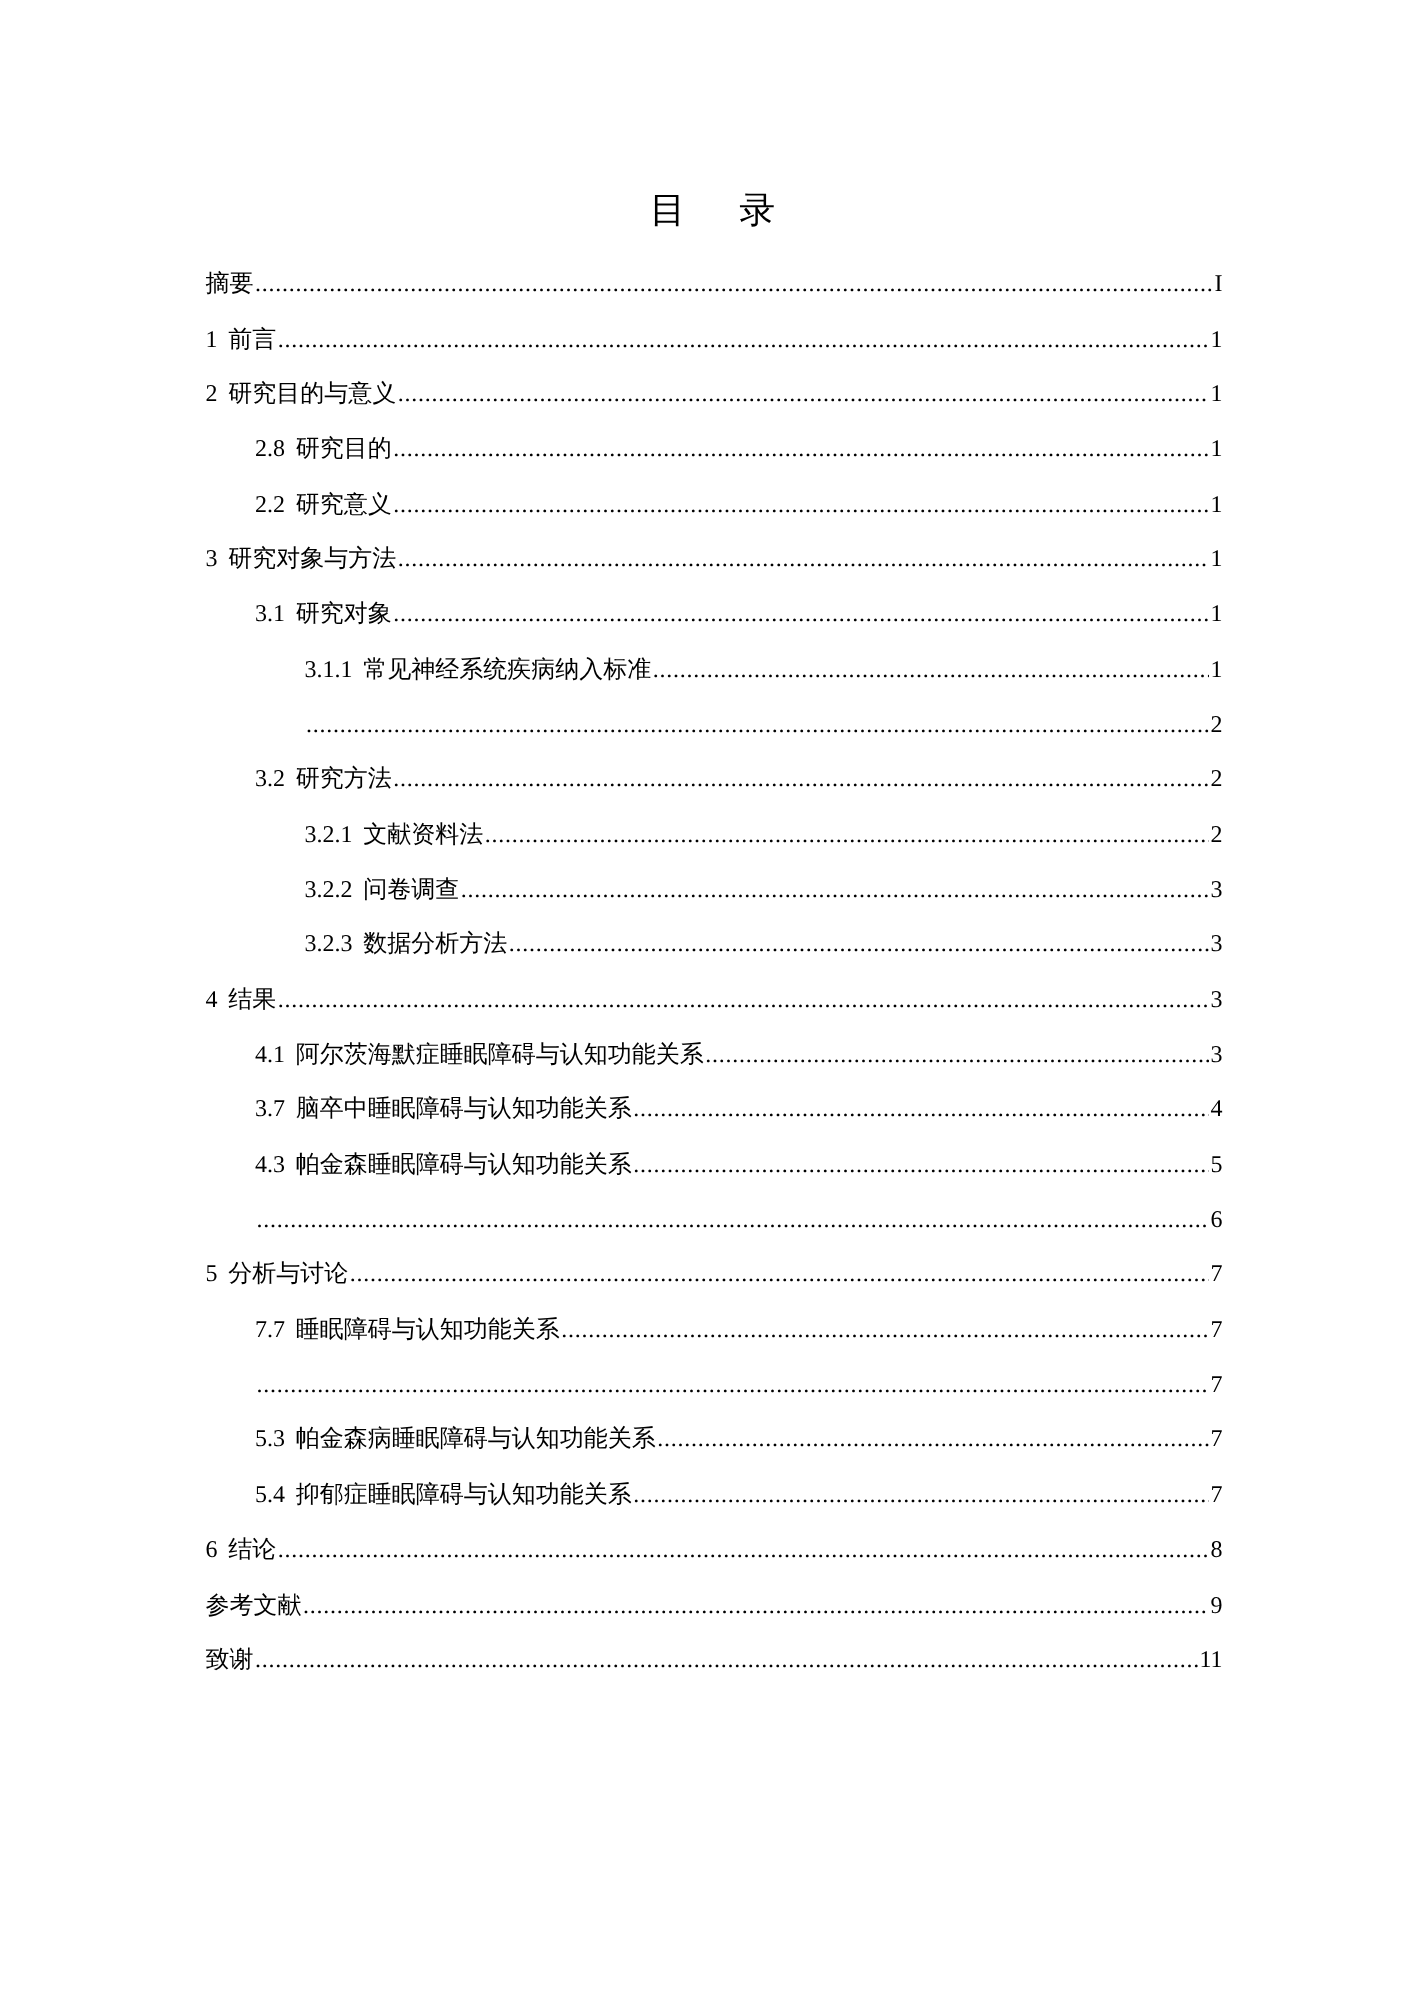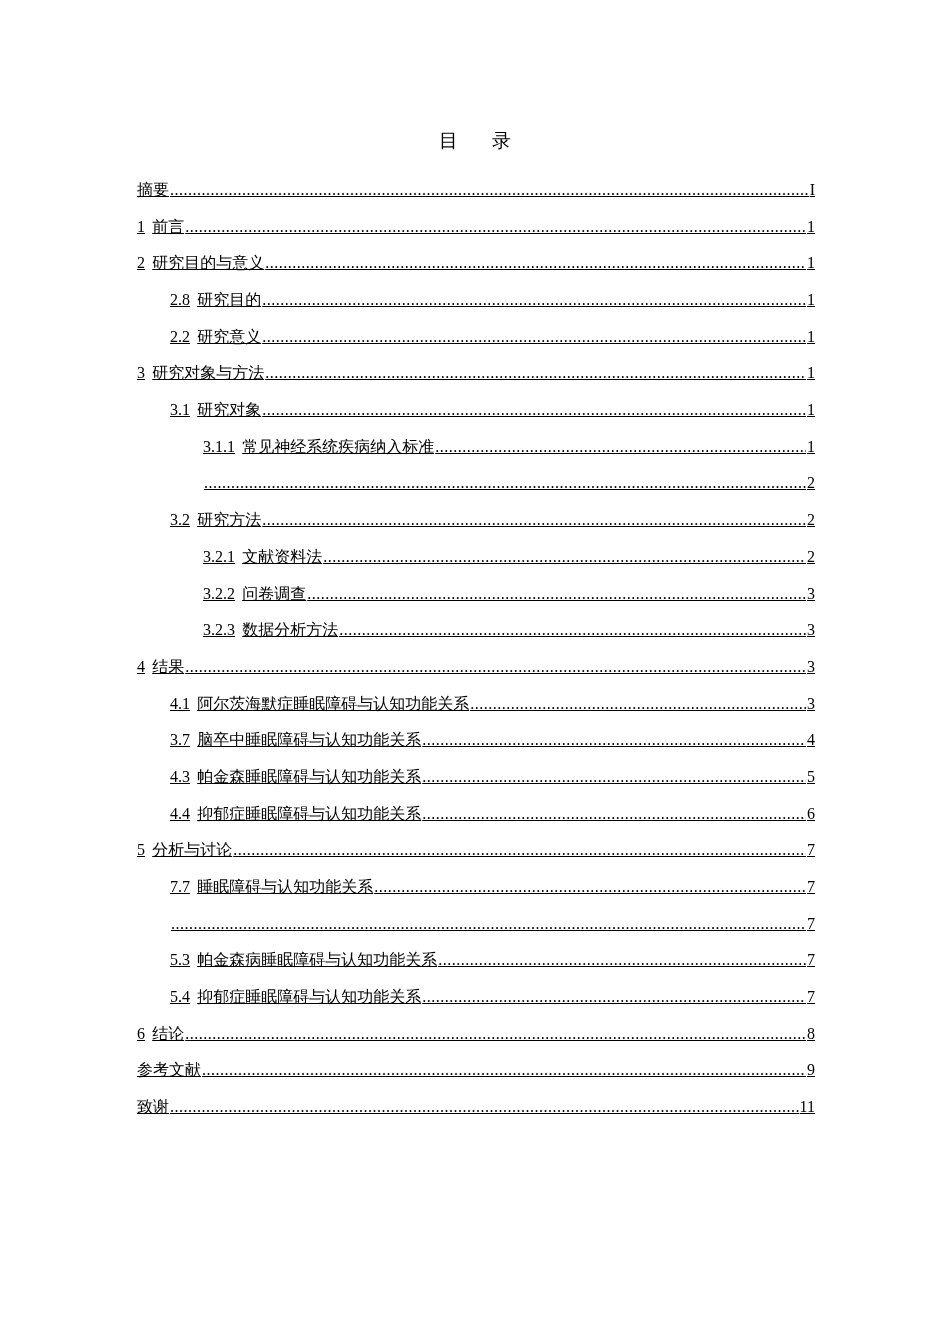--- a/index.html
+++ b/index.html
@@ -1,23 +1,23 @@
 <!DOCTYPE html>
 <html><head>
 <meta charset="utf-8">
 <style>
   html, body { margin: 0; padding: 0; background: #ffffff; }
   body { width: 950px; height: 1344px; position: relative; overflow: hidden;
          font-family: "Liberation Serif", "DejaVu Serif", serif; color: #000; }
   .title { position: absolute; left: 0; width: 950px; top: 122px; text-align: center;
-           font-family: "DejaVu Sans", "Liberation Sans", sans-serif; font-size: 19px;
+           font-family: "DejaVu Sans", "Liberation Sans", sans-serif; font-size: 24px;
            letter-spacing: 14px; text-indent: 14px; line-height: 36px; }
   .toc { position: absolute; left: 137px; top: 172px; width: 678px; }
-  .entry { display: flex; align-items: flex-end; height: 36.7px; line-height: 36.7px;
-           font-size: 16px; white-space: nowrap; text-decoration: underline; }
+  .entry { display: flex; align-items: center; height: 36.7px; line-height: 36.7px;
+           font-size: 16px; white-space: nowrap; }
   .entry.l2 { padding-left: 33px; }
   .entry.l3 { padding-left: 66px; }
   .label { flex: 0 0 auto; }
   .num { margin-right: 0.45em; }
   .leader { flex: 1 1 auto; overflow: hidden; margin: 0 1px; letter-spacing: 0.5px; }
   .leader::before { content: "................................................................................................................................................................................................................................................................................................"; }
   .page { flex: 0 0 auto; }
 </style>
 </head>
 <body>
@@ -103,21 +103,20 @@
       <span class="label"><span class="num">3.7</span><span>脑卒中睡眠障碍与认知功能关系</span></span>
       <span class="leader"></span>
       <span class="page">4</span>
     </div>
   <div class="entry l2">
       <span class="label"><span class="num">4.3</span><span>帕金森睡眠障碍与认知功能关系</span></span>
       <span class="leader"></span>
       <span class="page">5</span>
     </div>
   <div class="entry l2">
-      <span class="label"><span class="num">4.4</span><span>抑郁症睡眠障碍与认知功能关系</span></span>
       <span class="leader"></span>
       <span class="page">6</span>
     </div>
   <div class="entry l1">
       <span class="label"><span class="num">5</span><span>分析与讨论</span></span>
       <span class="leader"></span>
       <span class="page">7</span>
     </div>
   <div class="entry l2">
       <span class="label"><span class="num">7.7</span><span>睡眠障碍与认知功能关系</span></span>

